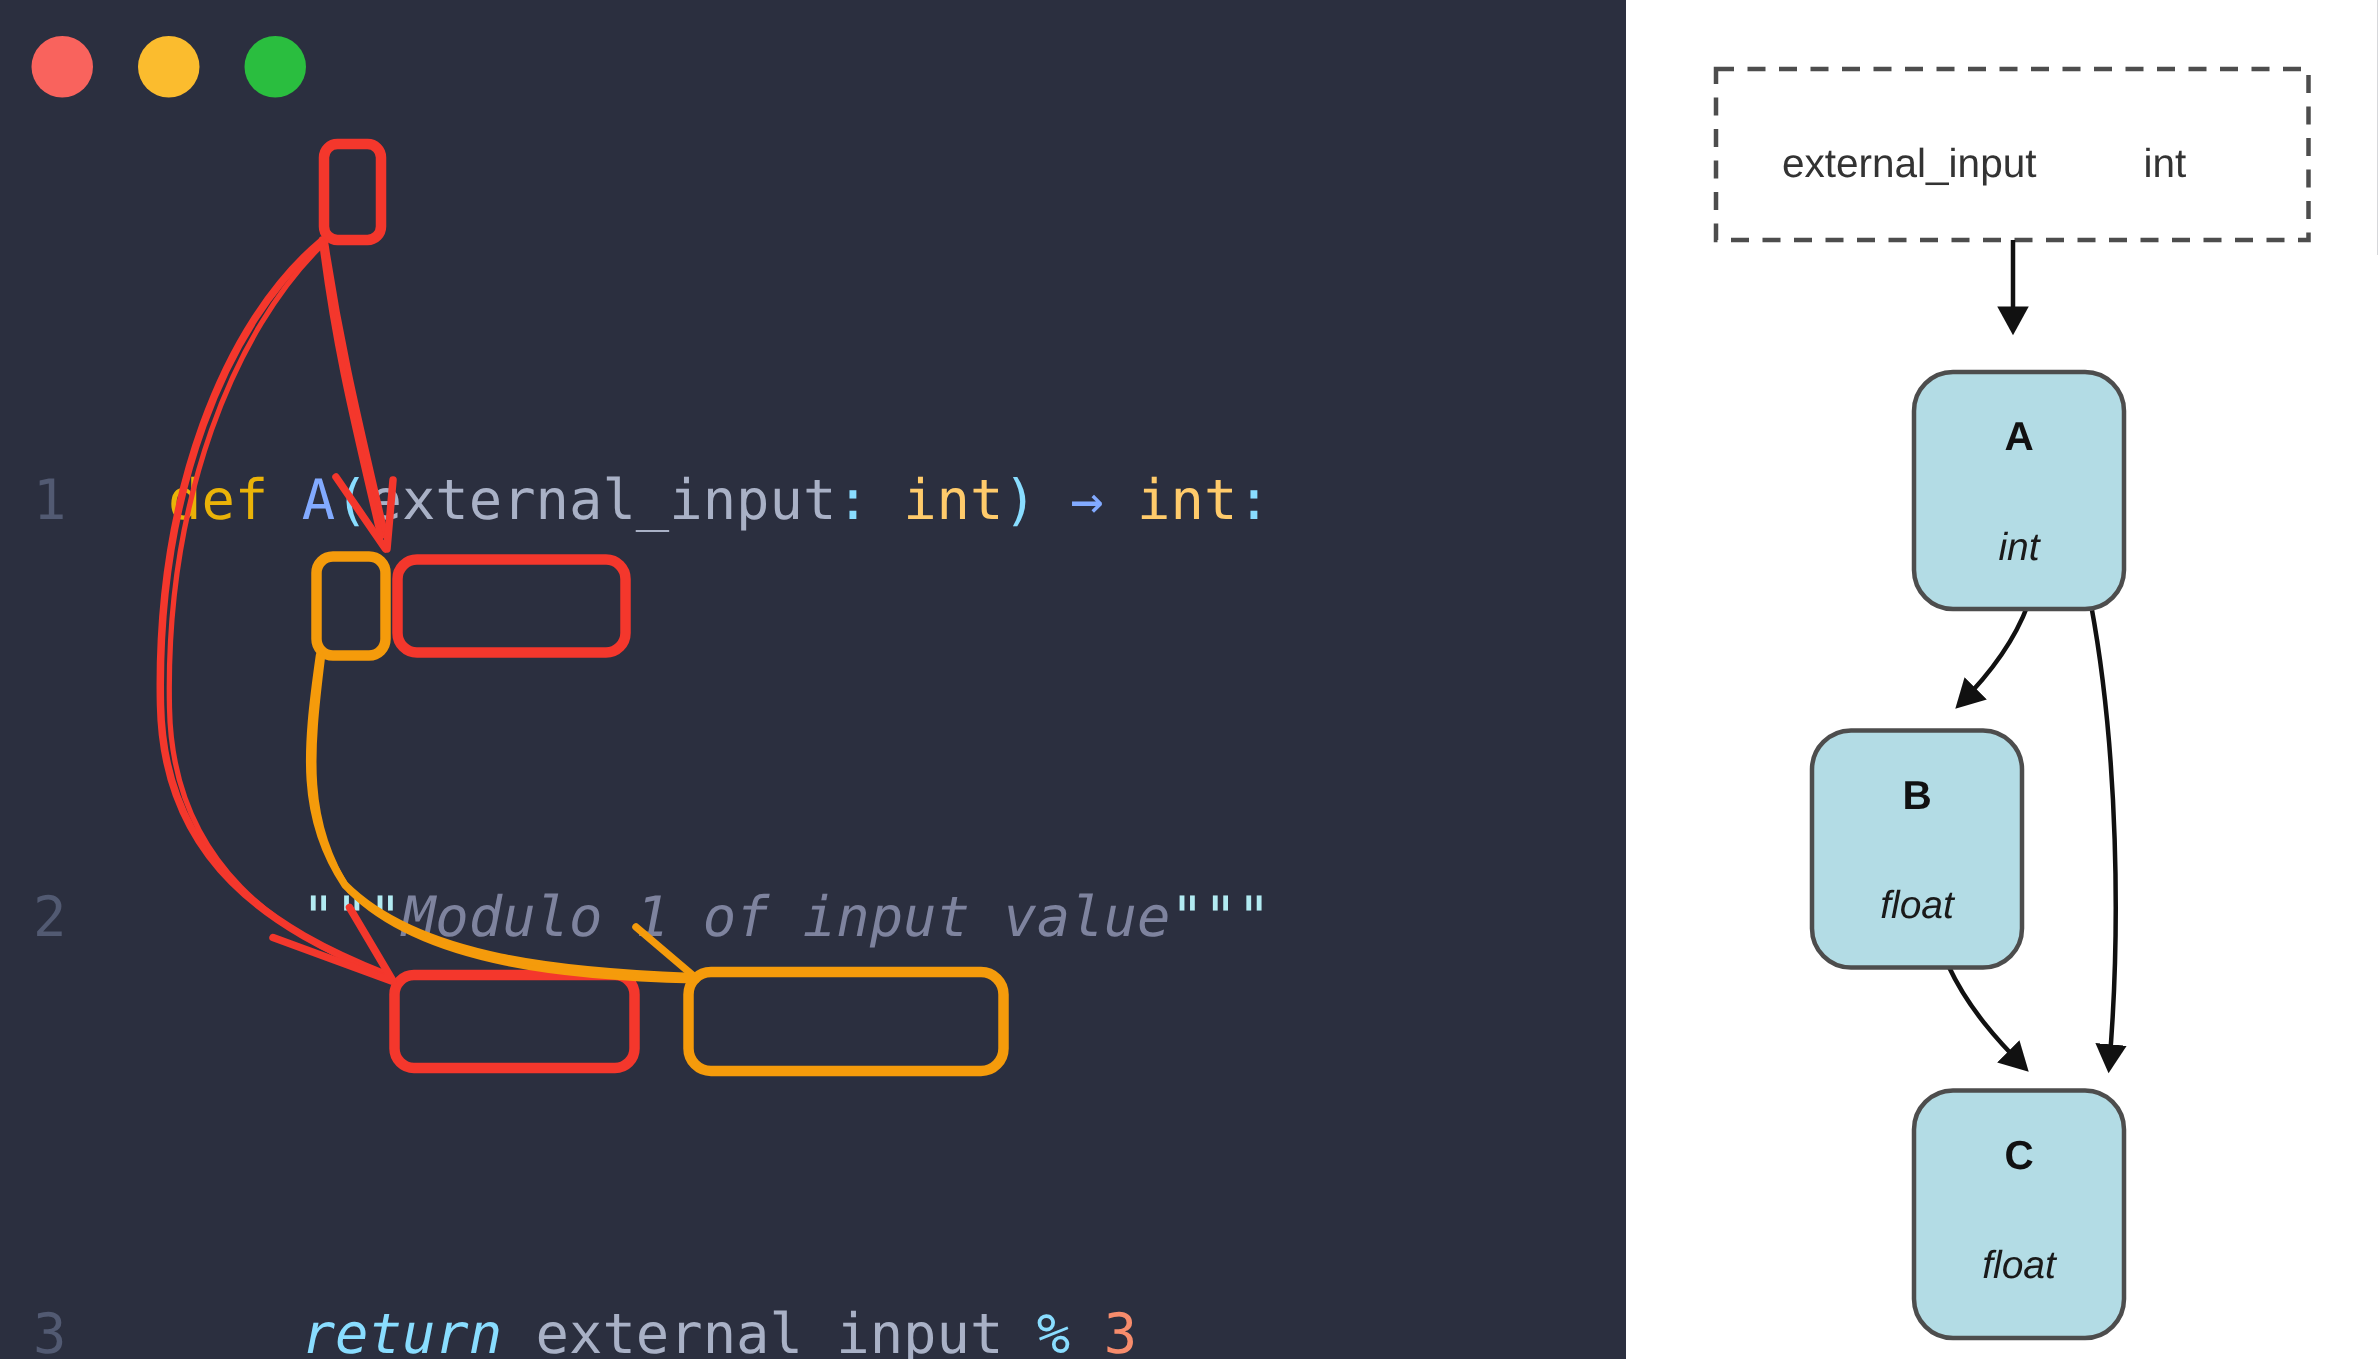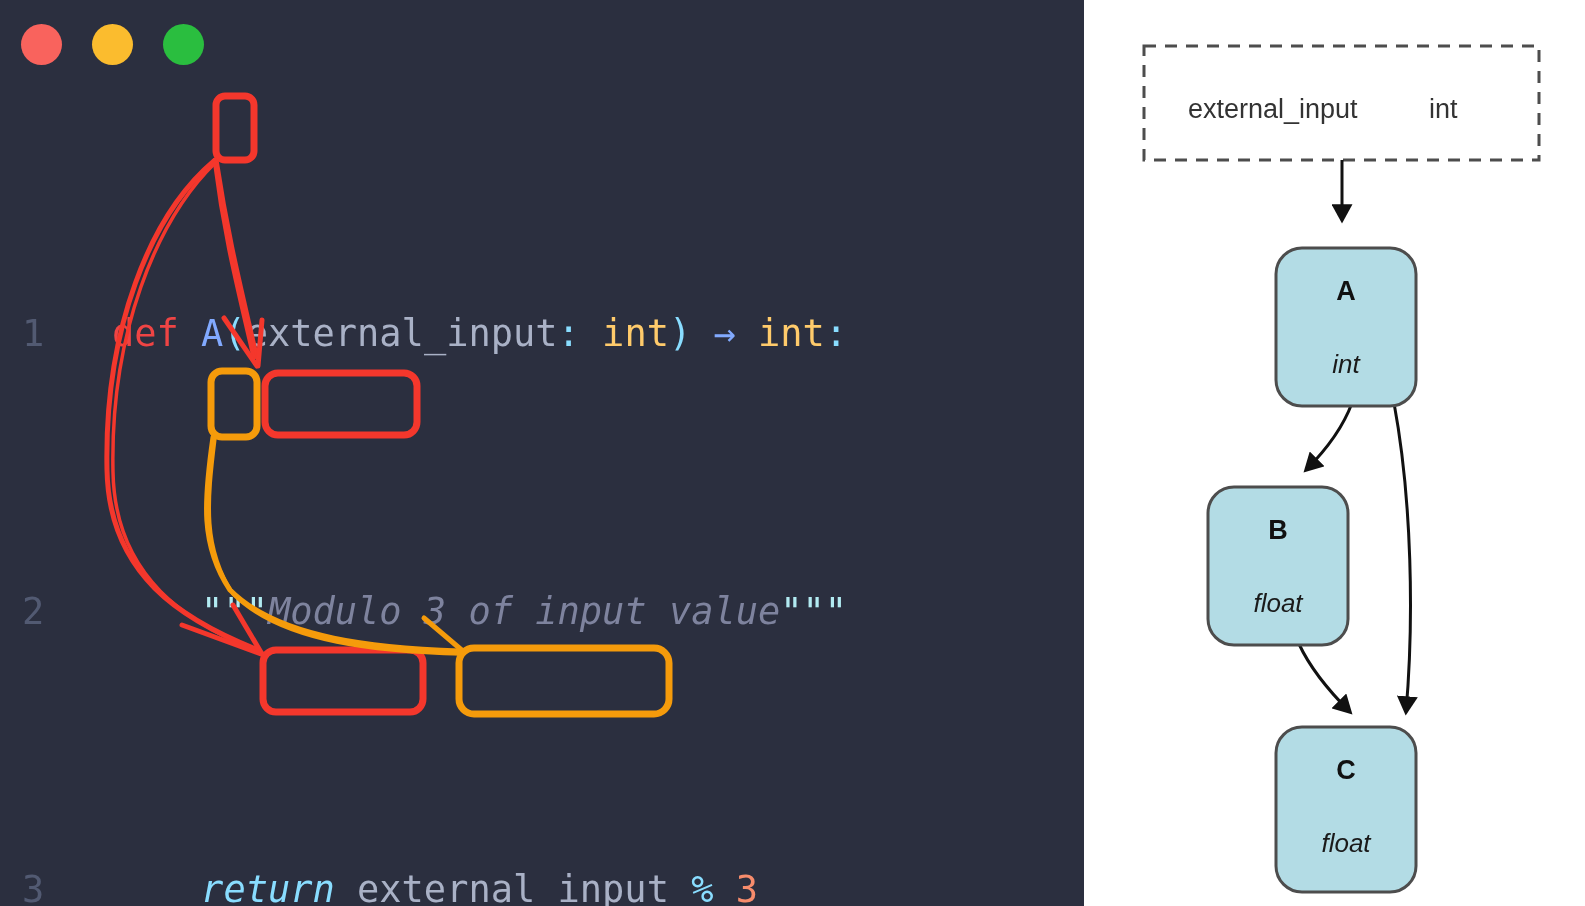--- a/index.html
+++ b/index.html
@@ -45,21 +45,21 @@
   }
   .lineno {
     position: absolute; left: 22px; top: 0;
     width: 64px; text-align: left;
     color: #525a72;
   }
   .ltext {
     position: absolute; left: 112px; top: 0;
     color: #A9B1C6;
   }
-  .kw   { color: #ef4444; }
+  .kw   { color: #eab308; }
   .kw2  { color: #89DDFF; font-style: italic; }
   .fn   { color: #82AAFF; }
   .punc { color: #89DDFF; }
   .ty   { color: #FFCB6B; }
   .num  { color: #F78C6C; }
   .op   { color: #89DDFF; }
   .arrw { color: #82AAFF; }
   .q    { color: #B2EBF2; }
   .doc  { color: #7E839E; font-style: italic; }
   .var  { color: #A9B1C6; }
@@ -94,21 +94,21 @@
 
       
       <div class="ln">
         <span class="lineno">1</span>
         <span class="ltext"><span class="kw">def</span> <span class="fn">A</span><span class="punc">(</span><span class="var">external_input</span><span class="punc">:</span> <span class="ty">int</span><span class="punc">)</span> <span class="arrw">→</span> <span class="ty">int</span><span class="punc">:</span></span>
       </div>
 
       
       <div class="ln">
         <span class="lineno">2</span>
-        <span class="ltext">    <span class="q">"""</span><span class="doc">Modulo 3 of input value</span><span class="q">"""</span></span>
+        <span class="ltext">    <span class="q">"""</span><span class="doc">Modulo 1 of input value</span><span class="q">"""</span></span>
       </div>
 
       
       <div class="ln">
         <span class="lineno">3</span>
         <span class="ltext">    <span class="kw2">return</span> <span class="var">external_input</span> <span class="op">%</span> <span class="num">3</span></span>
       </div>
 
       
       

